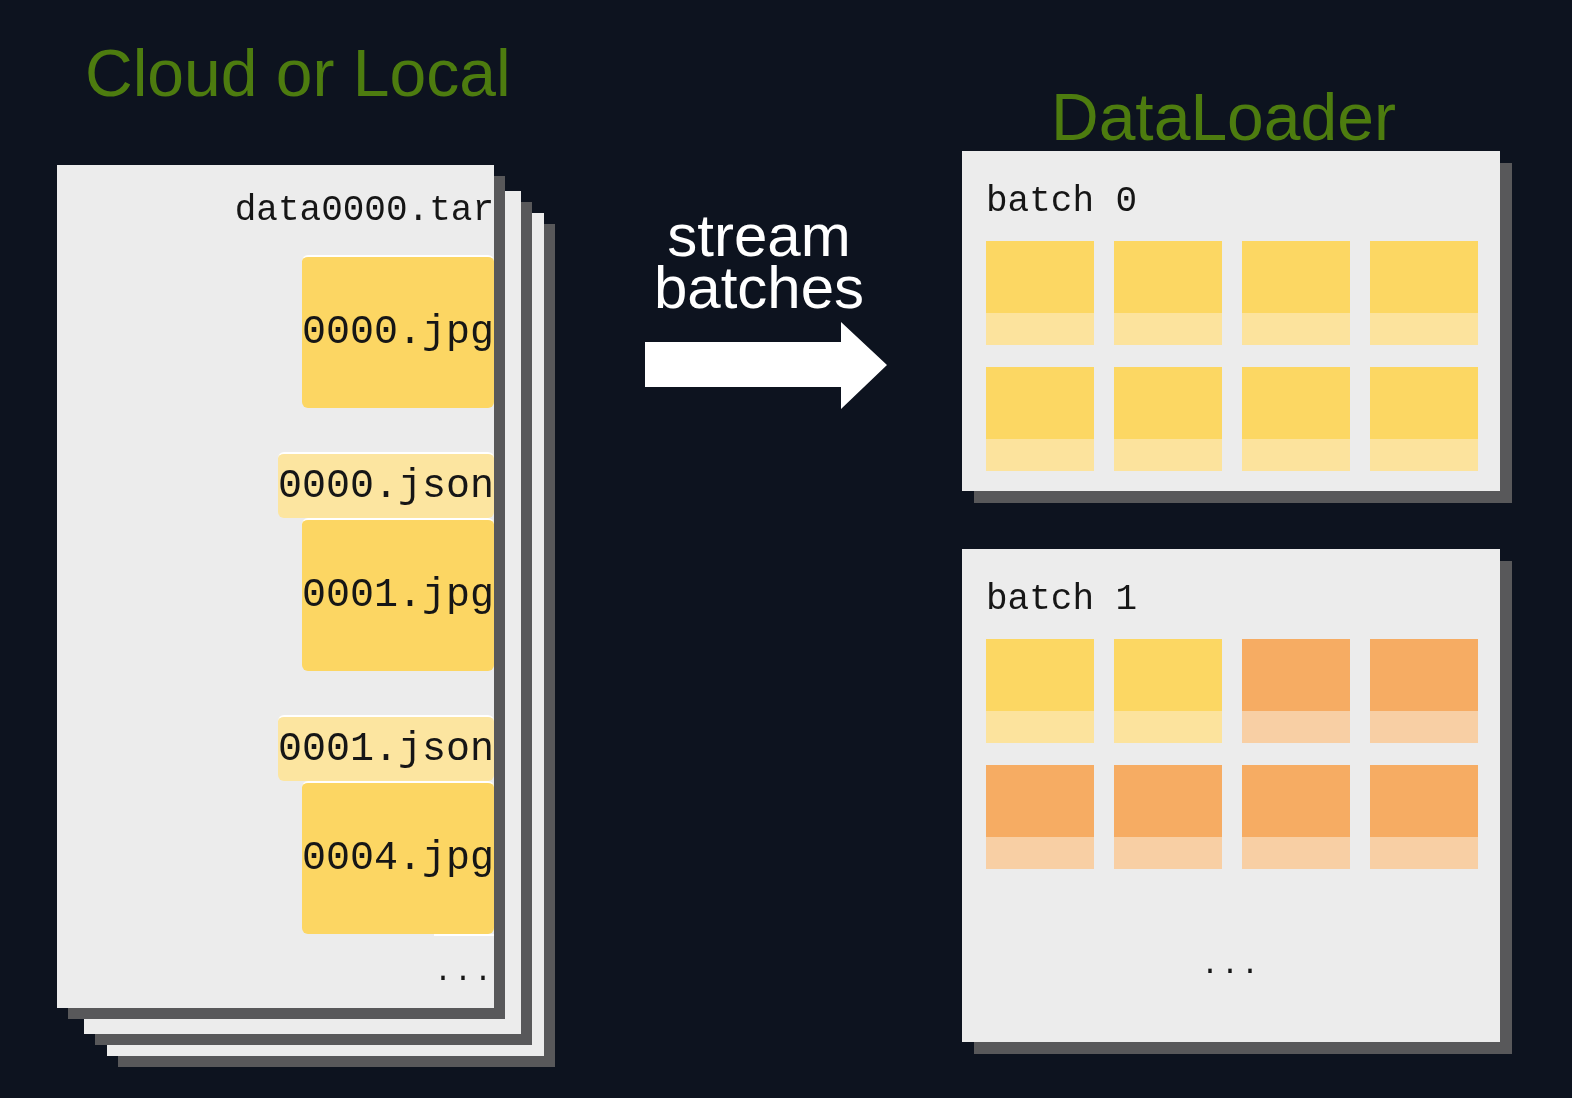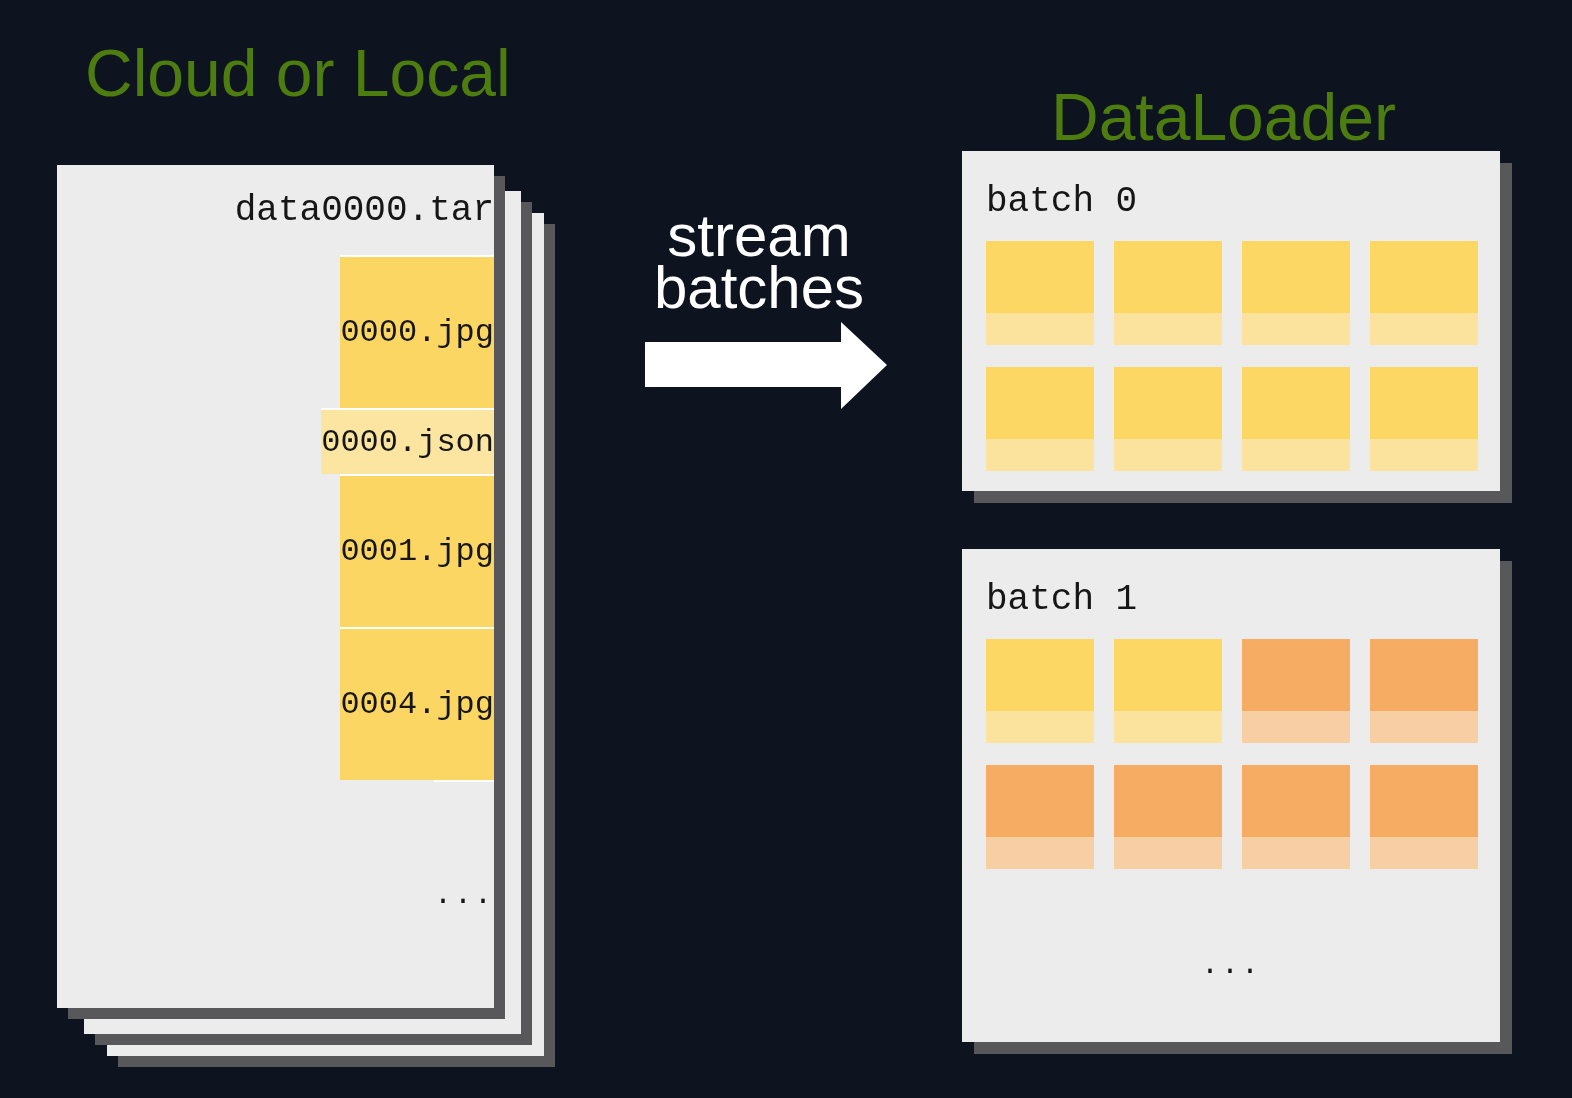--- a/index.html
+++ b/index.html
@@ -37,35 +37,36 @@
 
   .tar-card .hdr{
     height:90px;flex:0 0 90px;
     display:flex;align-items:center;
     padding-left:31px;
     font-size:36px;
     background:#ececec;
   }
   .tar-card .trow{
     display:flex;align-items:center;justify-content:center;
-    font-size:32px;
+    font-size:40px;
     border-top:2px solid #ffffff;
+    border-radius:6px;
   }
   .tar-card .ra{height:151px;flex:0 0 151px;}
   .tar-card .rb{height:64px;flex:0 0 64px;}
   .tar-card .ftr{
     flex:1 1 auto;
     border-top:2px solid #ffffff;
     display:flex;align-items:center;justify-content:center;
     font-size:30px;letter-spacing:2px;
     background:#ececec;
   }
   
   .pal-yellow .ra{background:#fcd663;}
-  .pal-yellow .rb{background:#fce5a0;}
+  .pal-yellow .rb{background:#fce5a0;margin-top:44px;}
   .pal-orange .ra{background:#f6ac63;}
   .pal-orange .rb{background:#f8cfa3;}
   .pal-red .ra{background:#dc5f63;}
   .pal-red .rb{background:#e89a9d;}
 
   
   .stream-label{
     position:absolute;left:609px;top:210px;width:300px;
     text-align:center;color:#ffffff;
     font-size:60px;line-height:52px;
@@ -133,20 +134,21 @@
     <div class="trow ra"></div>
     <div class="trow rb"></div>
     <div class="ftr"></div>
   </div>
 
   <div class="tar-card c1 pal-yellow">
     <div class="hdr mono">data0000.tar</div>
     <div class="trow ra mono">0000.jpg</div>
     <div class="trow rb mono">0000.json</div>
     <div class="trow ra mono">0001.jpg</div>
+    <div class="trow rb mono">0001.json</div>
     <div class="trow ra mono">0004.jpg</div>
     <div class="ftr mono">...</div>
   </div>
 
   <div class="stream-label">
     <div>stream</div>
     <div>batches</div>
   </div>
   <svg class="arrow" viewBox="0 0 242 87" xmlns="http://www.w3.org/2000/svg">
     <polygon points="0,20 196,20 196,0 242,43 196,87 196,65 0,65" fill="#ffffff"></polygon>

